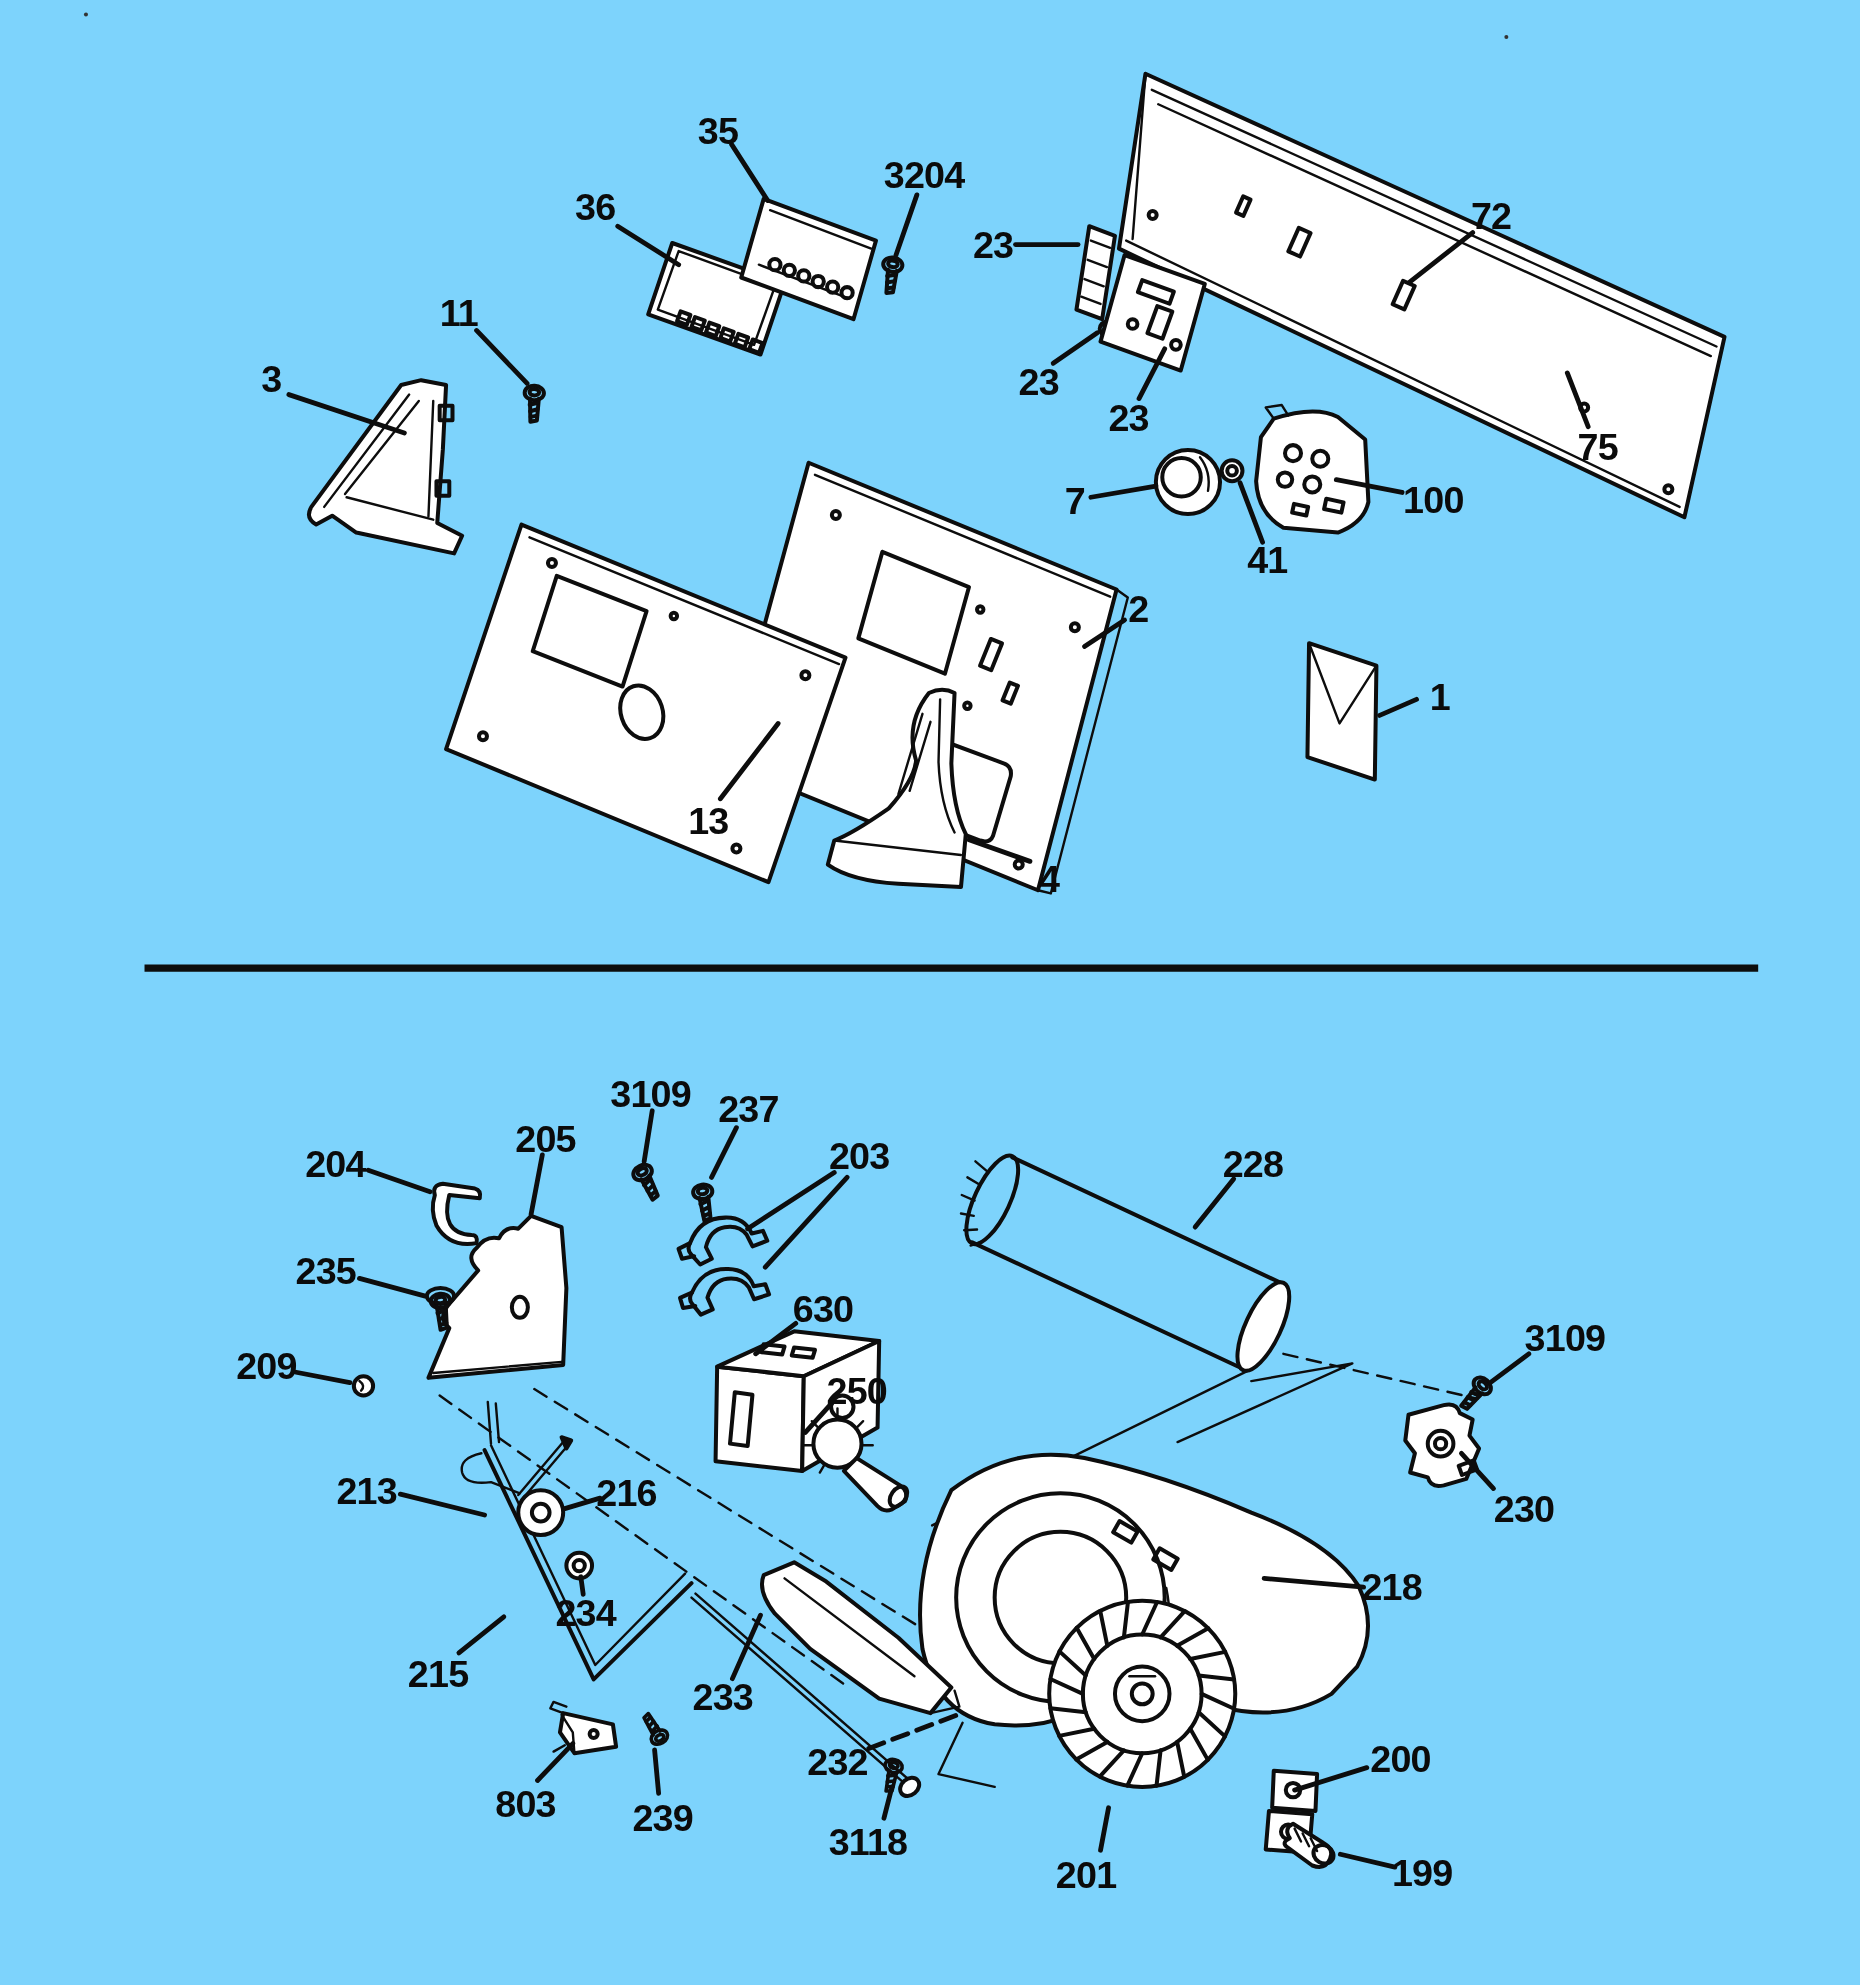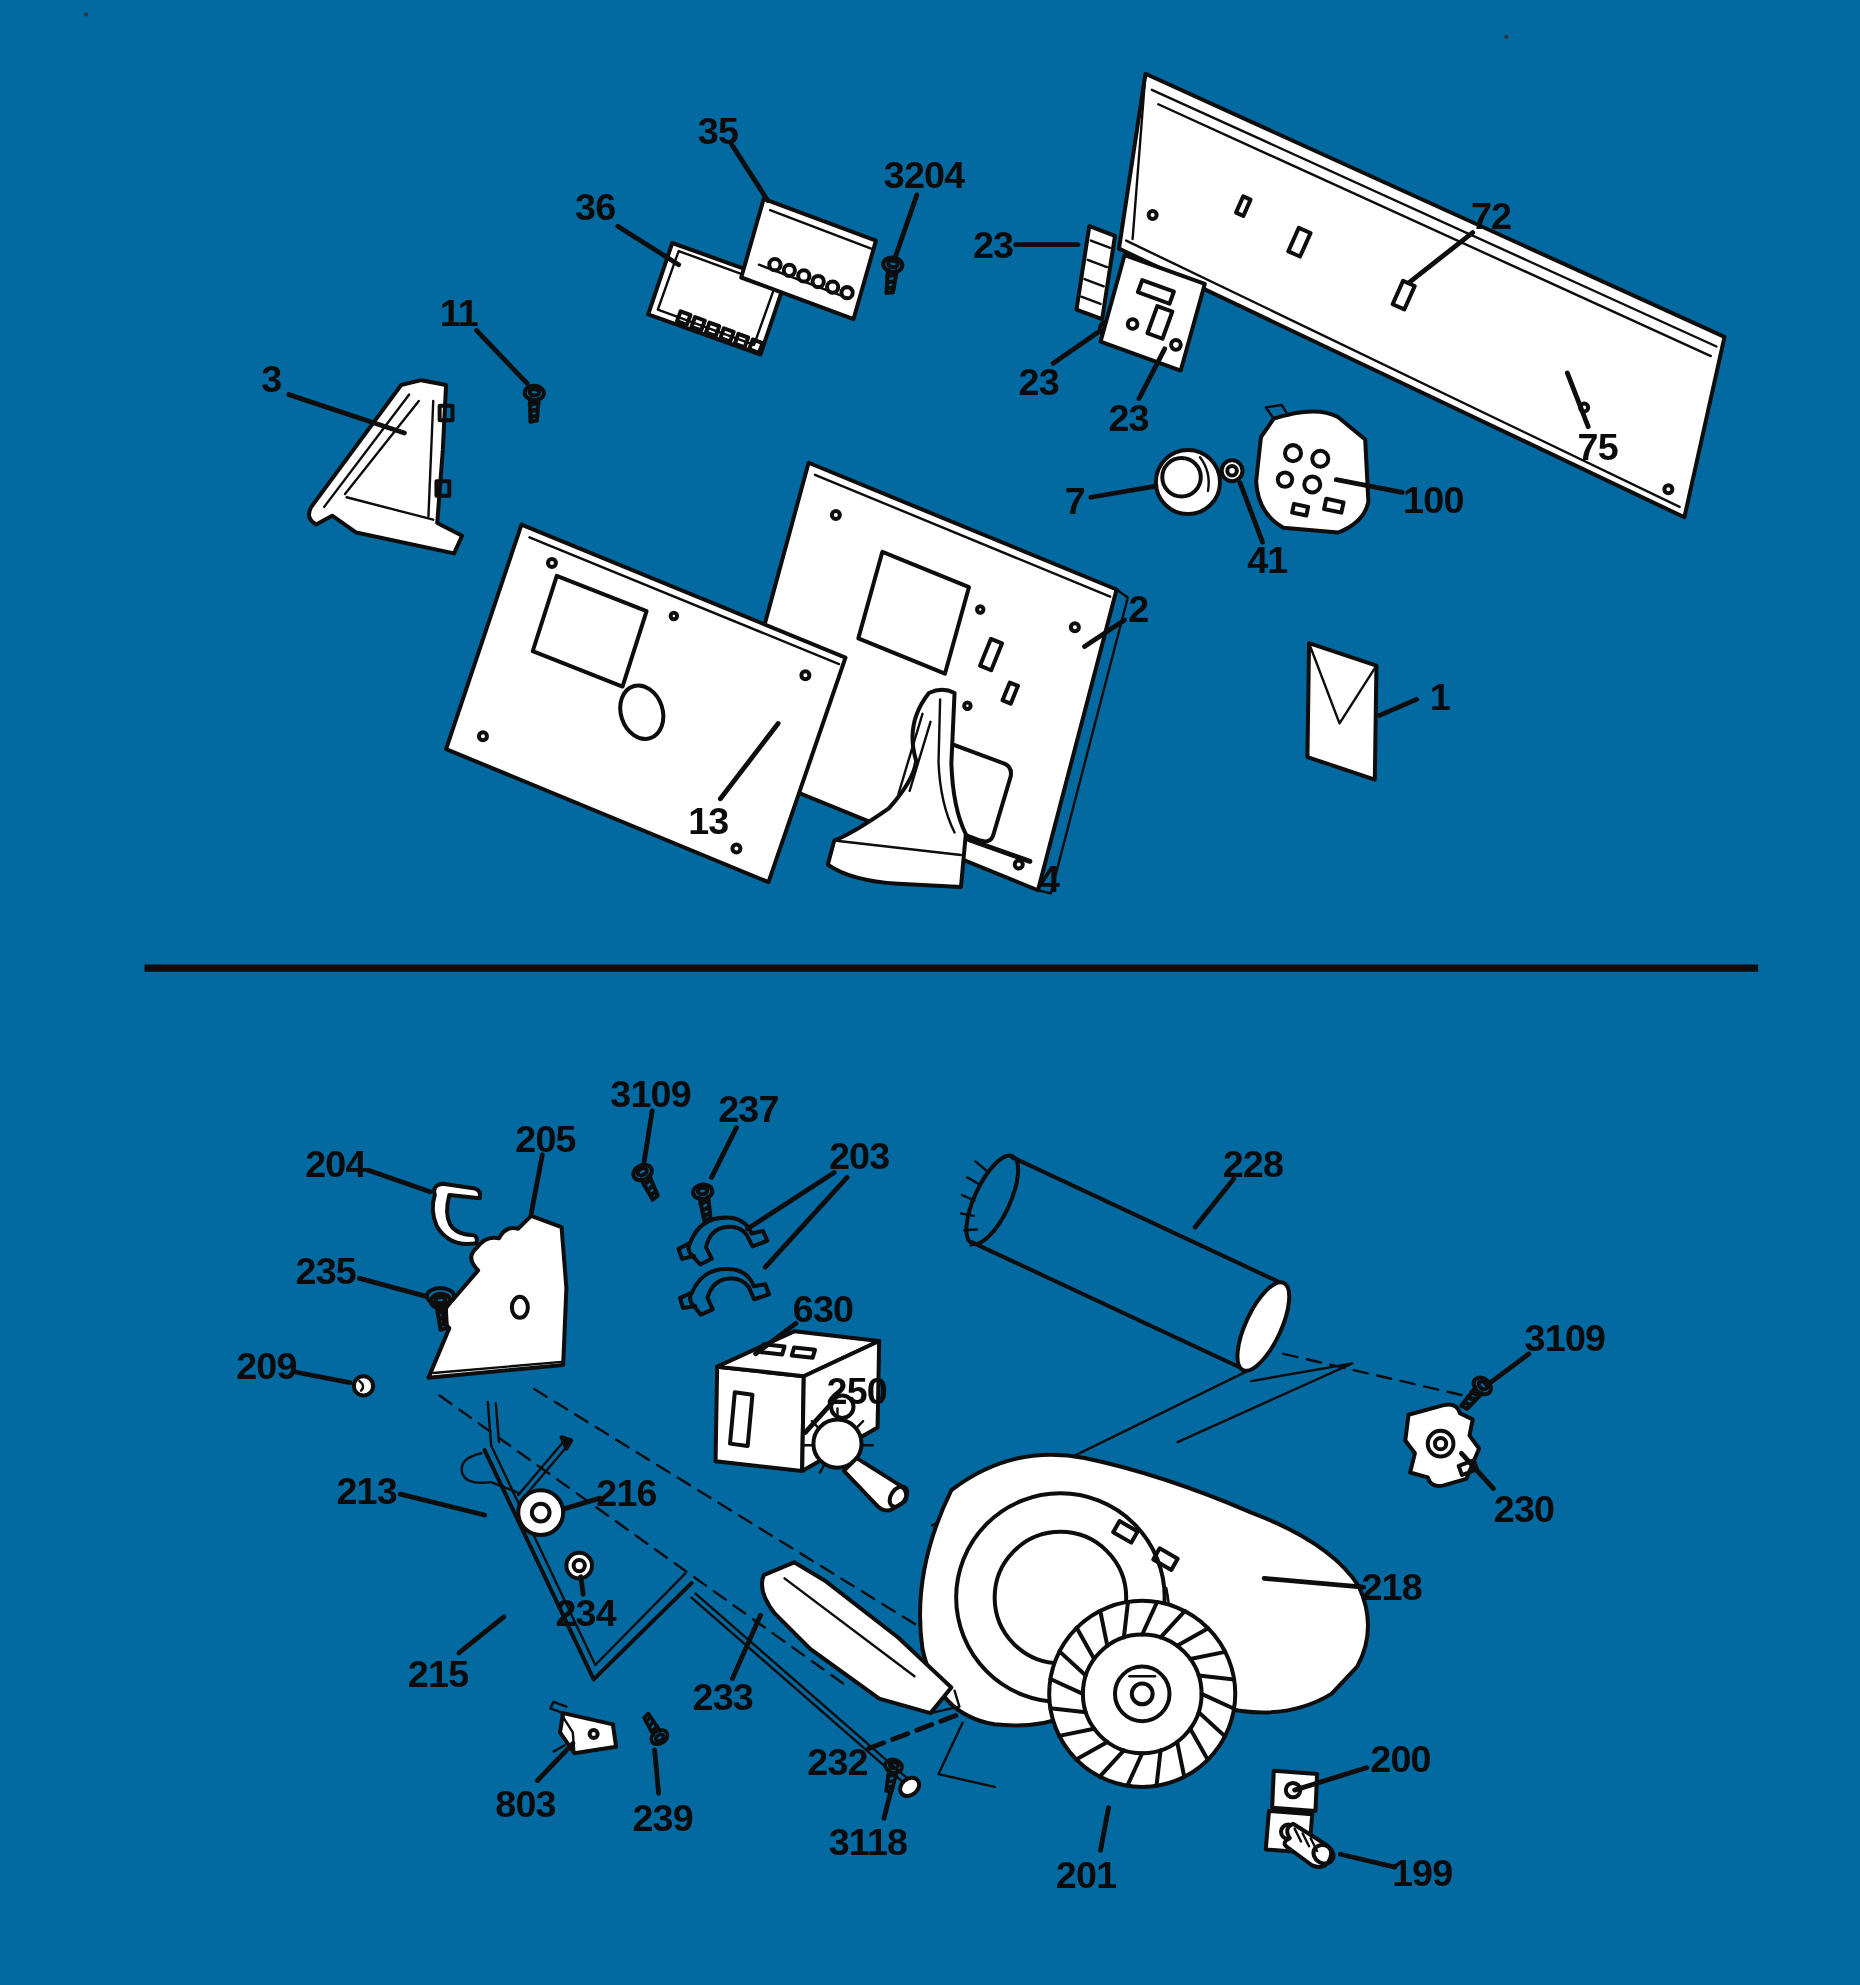--- a/index.html
+++ b/index.html
@@ -1,16 +1,16 @@
 <!DOCTYPE html>
 <html style="font-size:13px"><head>
 <meta charset="utf-8">
 <style>
   html,body{margin:0;padding:0;background:#ffffff;}
-  #stage{width:1861px;height:1985px;position:relative;background:#0369a1;}
+  #stage{width:1861px;height:1985px;position:relative;background:#7dd3fc;}
   svg{display:block;}
   text.part-label{
     font-family:"Liberation Sans", sans-serif;
     font-weight:bold;
     font-size:47px;
     fill:#0b0b0b;
     text-anchor:middle;
     letter-spacing:-1px;
   }
   .leader{stroke:#0d0d0d;stroke-width:6;stroke-linecap:round;fill:none;}

